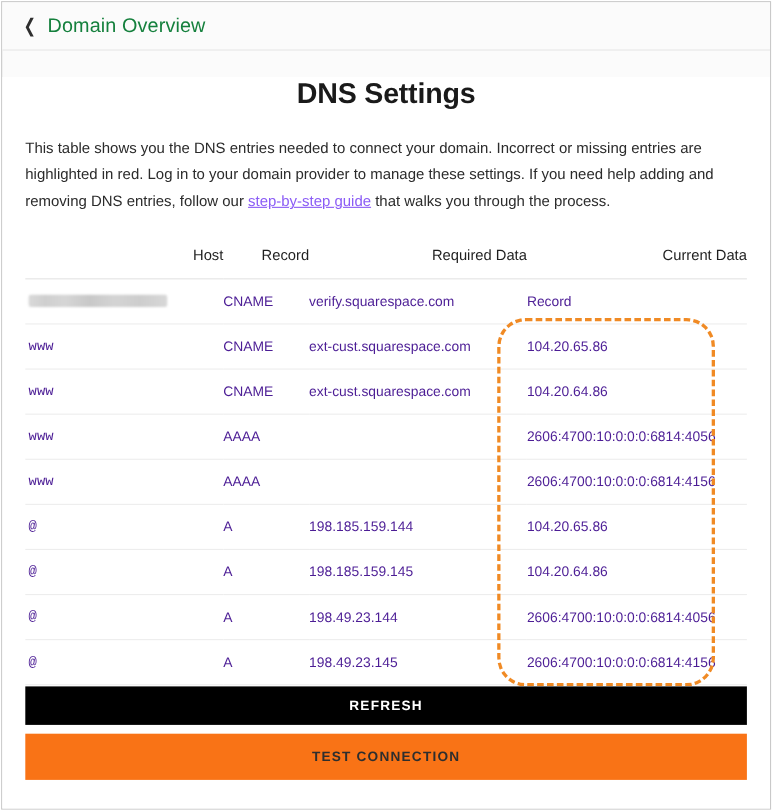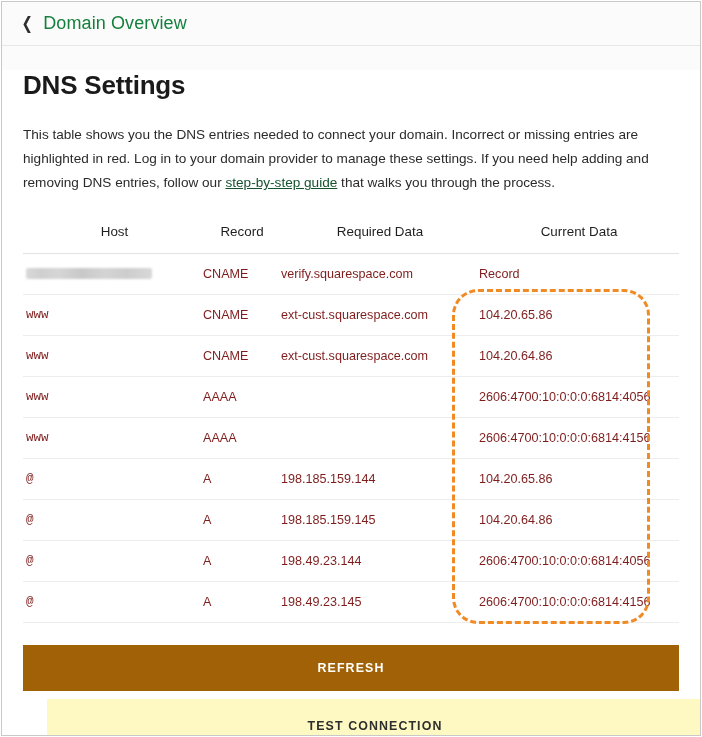--- a/index.html
+++ b/index.html
@@ -51,49 +51,50 @@
     background: #ffffff;
     padding: 0 21px;
     height: 690px;
   }
   h1.page-title {
     margin: 24px 0 0 0;
     font-size: 26px;
     font-weight: bold;
     color: #1a1a1a;
     letter-spacing: -0.2px;
+    text-align: center;
   }
   .intro {
     margin-top: 22px;
     font-size: 13.6px;
     line-height: 1.78;
     color: #2b2b2b;
     max-width: 660px;
   }
   .intro a {
-    color: #14532d;
+    color: #8b5cf6;
     text-decoration: underline;
   }
   table.dns {
     margin-top: 18px;
     width: 100%;
     border-collapse: collapse;
     table-layout: fixed;
   }
   table.dns th {
-    text-align: center;
+    text-align: right;
     font-size: 13.4px;
     font-weight: normal;
     color: #1f1f1f;
     padding: 10px 0 14px 0;
     border-bottom: 1px solid #e3e3e3;
   }
   table.dns td {
     font-size: 12.6px;
-    color: #7f1d1d;
+    color: #4c1d95;
     padding: 13px 0;
     border-bottom: 1px solid #ededed;
     vertical-align: middle;
     height: 41px;
   }
   .col-host   { width: 180px; padding-left: 3px !important; }
   .col-record { width: 78px; margin-left: 37px; }
   .col-req    { width: 198px; }
   .col-cur    { width: auto; padding-left: 2px; }
   th.col-host { padding-left: 3px; }
@@ -127,31 +128,30 @@
     width: 100%;
     border: none;
     text-align: center;
     letter-spacing: 1.1px;
     font-size: 12.4px;
     font-weight: bold;
     cursor: pointer;
     font-family: "Liberation Sans", sans-serif;
   }
   .btn-refresh {
-    background: #a16207;
+    background: #000000;
     color: #ffffff;
-    height: 46px;
-    margin-top: 22px;
+    height: 35px;
+    margin-top: 1px;
   }
   .btn-test {
-    background: #fef9c3;
+    background: #f97316;
     color: #2e2e2e;
-    height: 55px;
+    height: 42px;
     margin-top: 8px;
-    margin-left: 24px;
   }
 </style>
 </head>
 <body>
 
 <div id="page">
   <div class="window">
 
     <div class="breadcrumb">
       <span class="back-chevron">❮</span>

